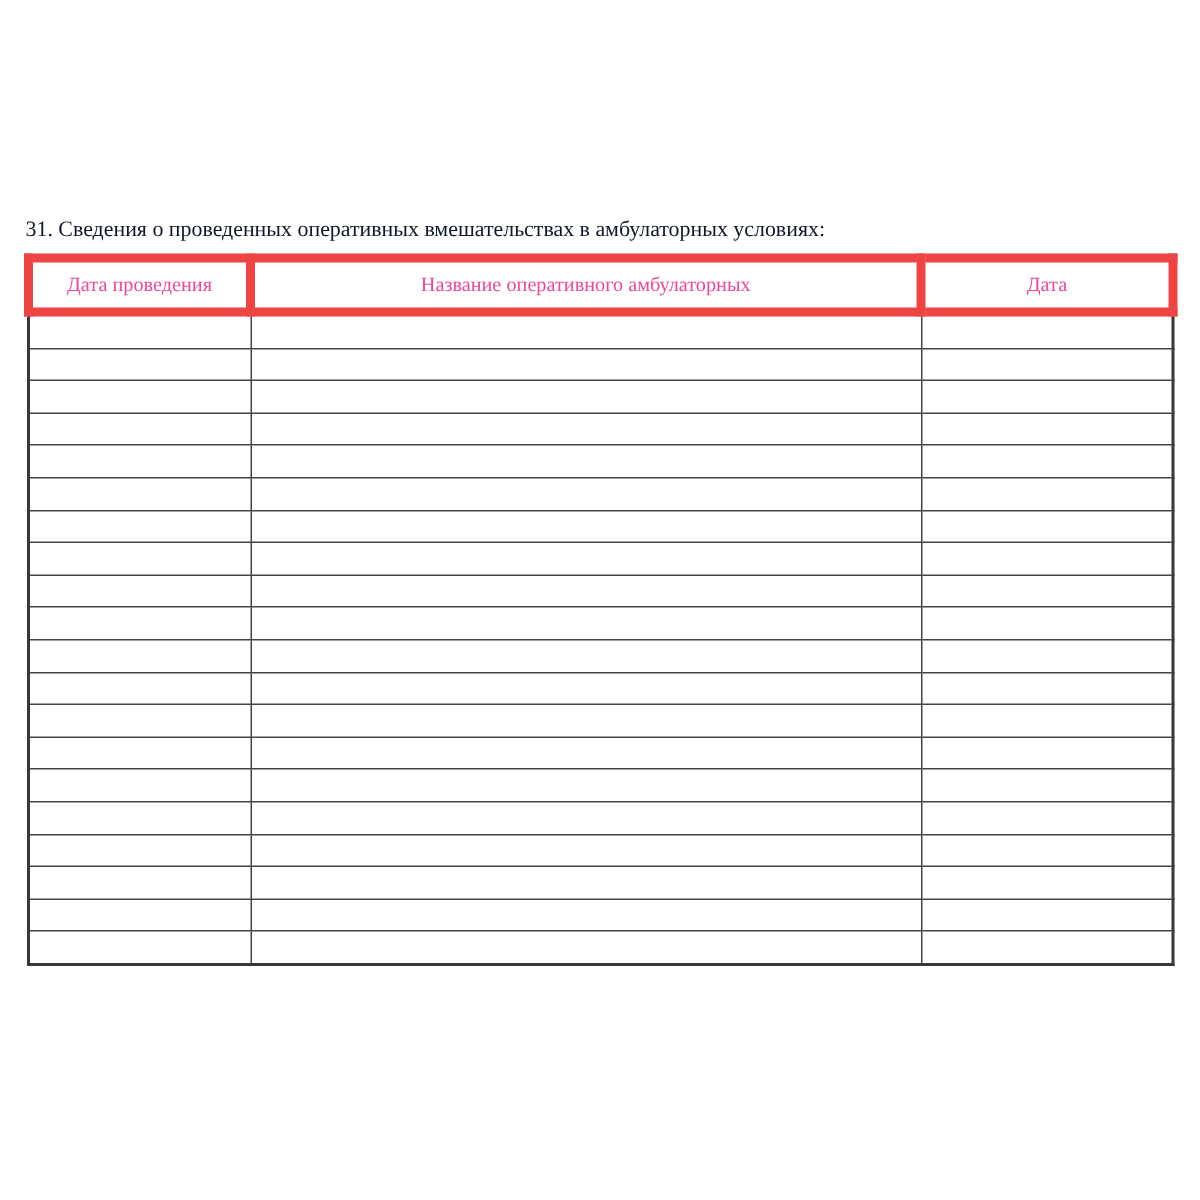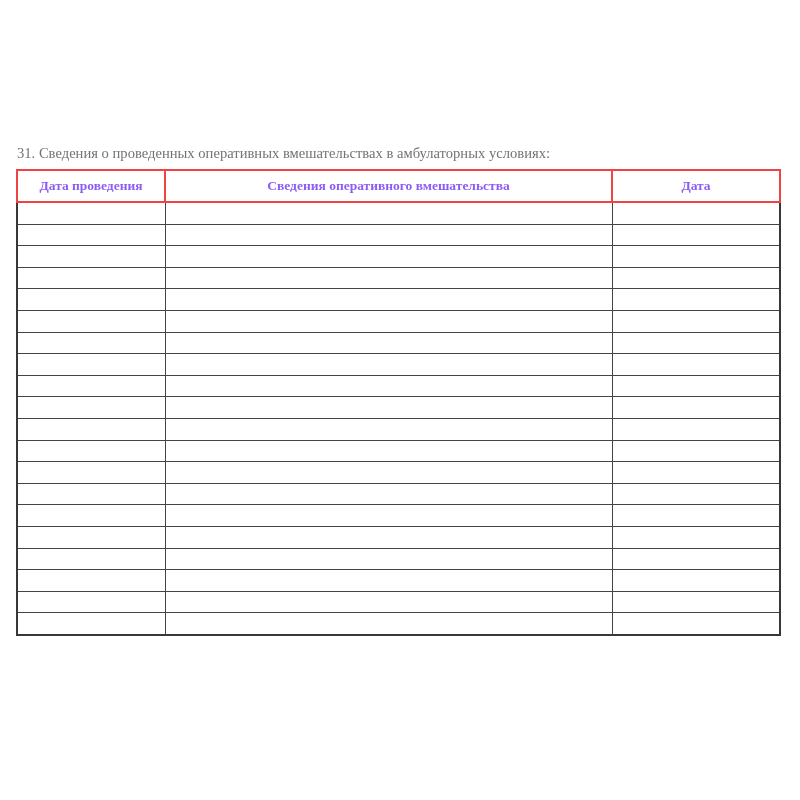--- a/index.html
+++ b/index.html
@@ -19,44 +19,44 @@
     position: absolute;
     inset: 0;
     background: #ffffff;
   }
   .doc-title {
     position: absolute;
     left: 17px;
     top: 144px;
     font-size: 14.6px;
     line-height: 18px;
-    color: #737373;
+    color: #0f172a;
     white-space: nowrap;
   }
   table.procedures {
     position: absolute;
     left: 16px;
     top: 169px;
     width: 763px;
     border-collapse: collapse;
     table-layout: fixed;
     border: 2px solid #383838;
   }
   table.procedures col.c-date      { width: 148px; }
   table.procedures col.c-procedure { width: 447px; }
   table.procedures col.c-doctor    { width: 168px; }
   table.procedures th {
     height: 30px;
-    border: 2px solid #ef4444;
-    font-weight: bold;
+    border: 6px solid #ef4444;
+    font-weight: normal;
     font-size: 13.5px;
     text-align: center;
     vertical-align: middle;
     padding: 0 4px;
-    color: #8b5cf6;
+    color: #ec4899;
   }
   table.procedures td {
     height: 20.6px;
     border: 1px solid #444444;
     padding: 0 4px;
     font-size: 13px;
   }
 </style>
 </head>
 <body>
@@ -67,21 +67,21 @@
 
   <table class="procedures">
     <colgroup>
       <col class="c-date">
       <col class="c-procedure">
       <col class="c-doctor">
     </colgroup>
     <thead>
       <tr>
         <th>Дата проведения</th>
-        <th>Сведения оперативного вмешательства</th>
+        <th>Название оперативного амбулаторных</th>
         <th>Дата</th>
       </tr>
     </thead>
     <tbody>
         <tr>
           <td></td>
           <td></td>
           <td></td>
         </tr>
         <tr>

